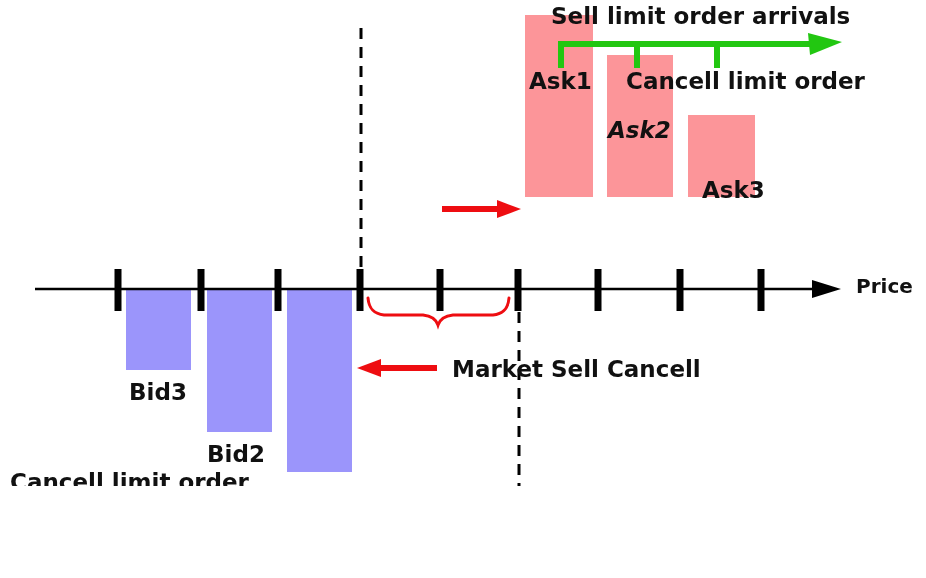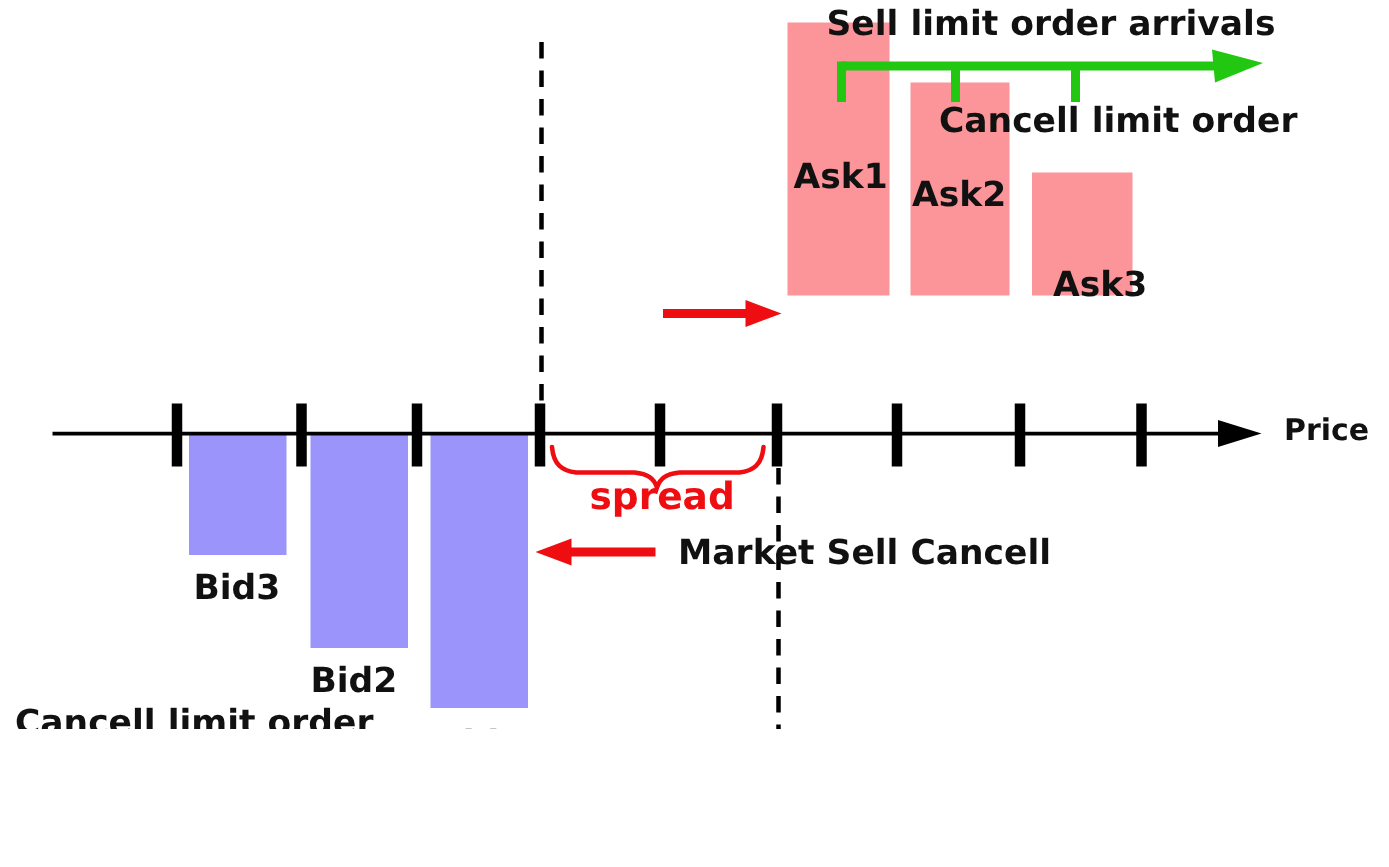--- a/index.html
+++ b/index.html
@@ -103,28 +103,27 @@
       <line x1="52" y1="531" x2="321" y2="531"></line>
       <line x1="162" y1="509" x2="162" y2="534"></line>
       <line x1="240" y1="509" x2="240" y2="534"></line>
       <line x1="318" y1="509" x2="318" y2="534"></line>
     </g>
     <polygon points="36,539 68,520 61,549" fill="var(--bracket-green)"></polygon>
   </svg>
 
   <div class="label" style="left:551px; top:4px;">Sell limit order arrivals</div>
 
-  <div class="label" style="left:529px; top:69px;margin-top:37px;">Ask1</div>
+  <div class="label" style="left:529px; top:69px;">Ask1</div>
   <div class="label" style="left:626px; top:69px;">Cancell limit order</div>
-  <div class="label" style="left:608px; top:118px;">Ask2</div>
+  <div class="label" style="left:608px; top:118px;font-style:italic;">Ask2</div>
   <div class="label" style="left:686px; top:178px;margin-left:16px;">Ask3</div>
 
   <div class="label" style="left:452px; top:357px;">Market Sell Cancell</div>
 
-  <div class="label red" style="left:393px; top:317px;">spread</div>
 
   <div class="label" style="left:856px; top:275px; font-size:20px;">Price</div>
 
   <div class="label" style="left:129px; top:380px;">Bid3</div>
   <div class="label" style="left:207px; top:442px;">Bid2</div>
   <div class="label" style="left:291px; top:484px;">Bid1</div>
 
   <div class="label" style="left:10px; top:470px;">Cancell limit order</div>
 
 </div>

